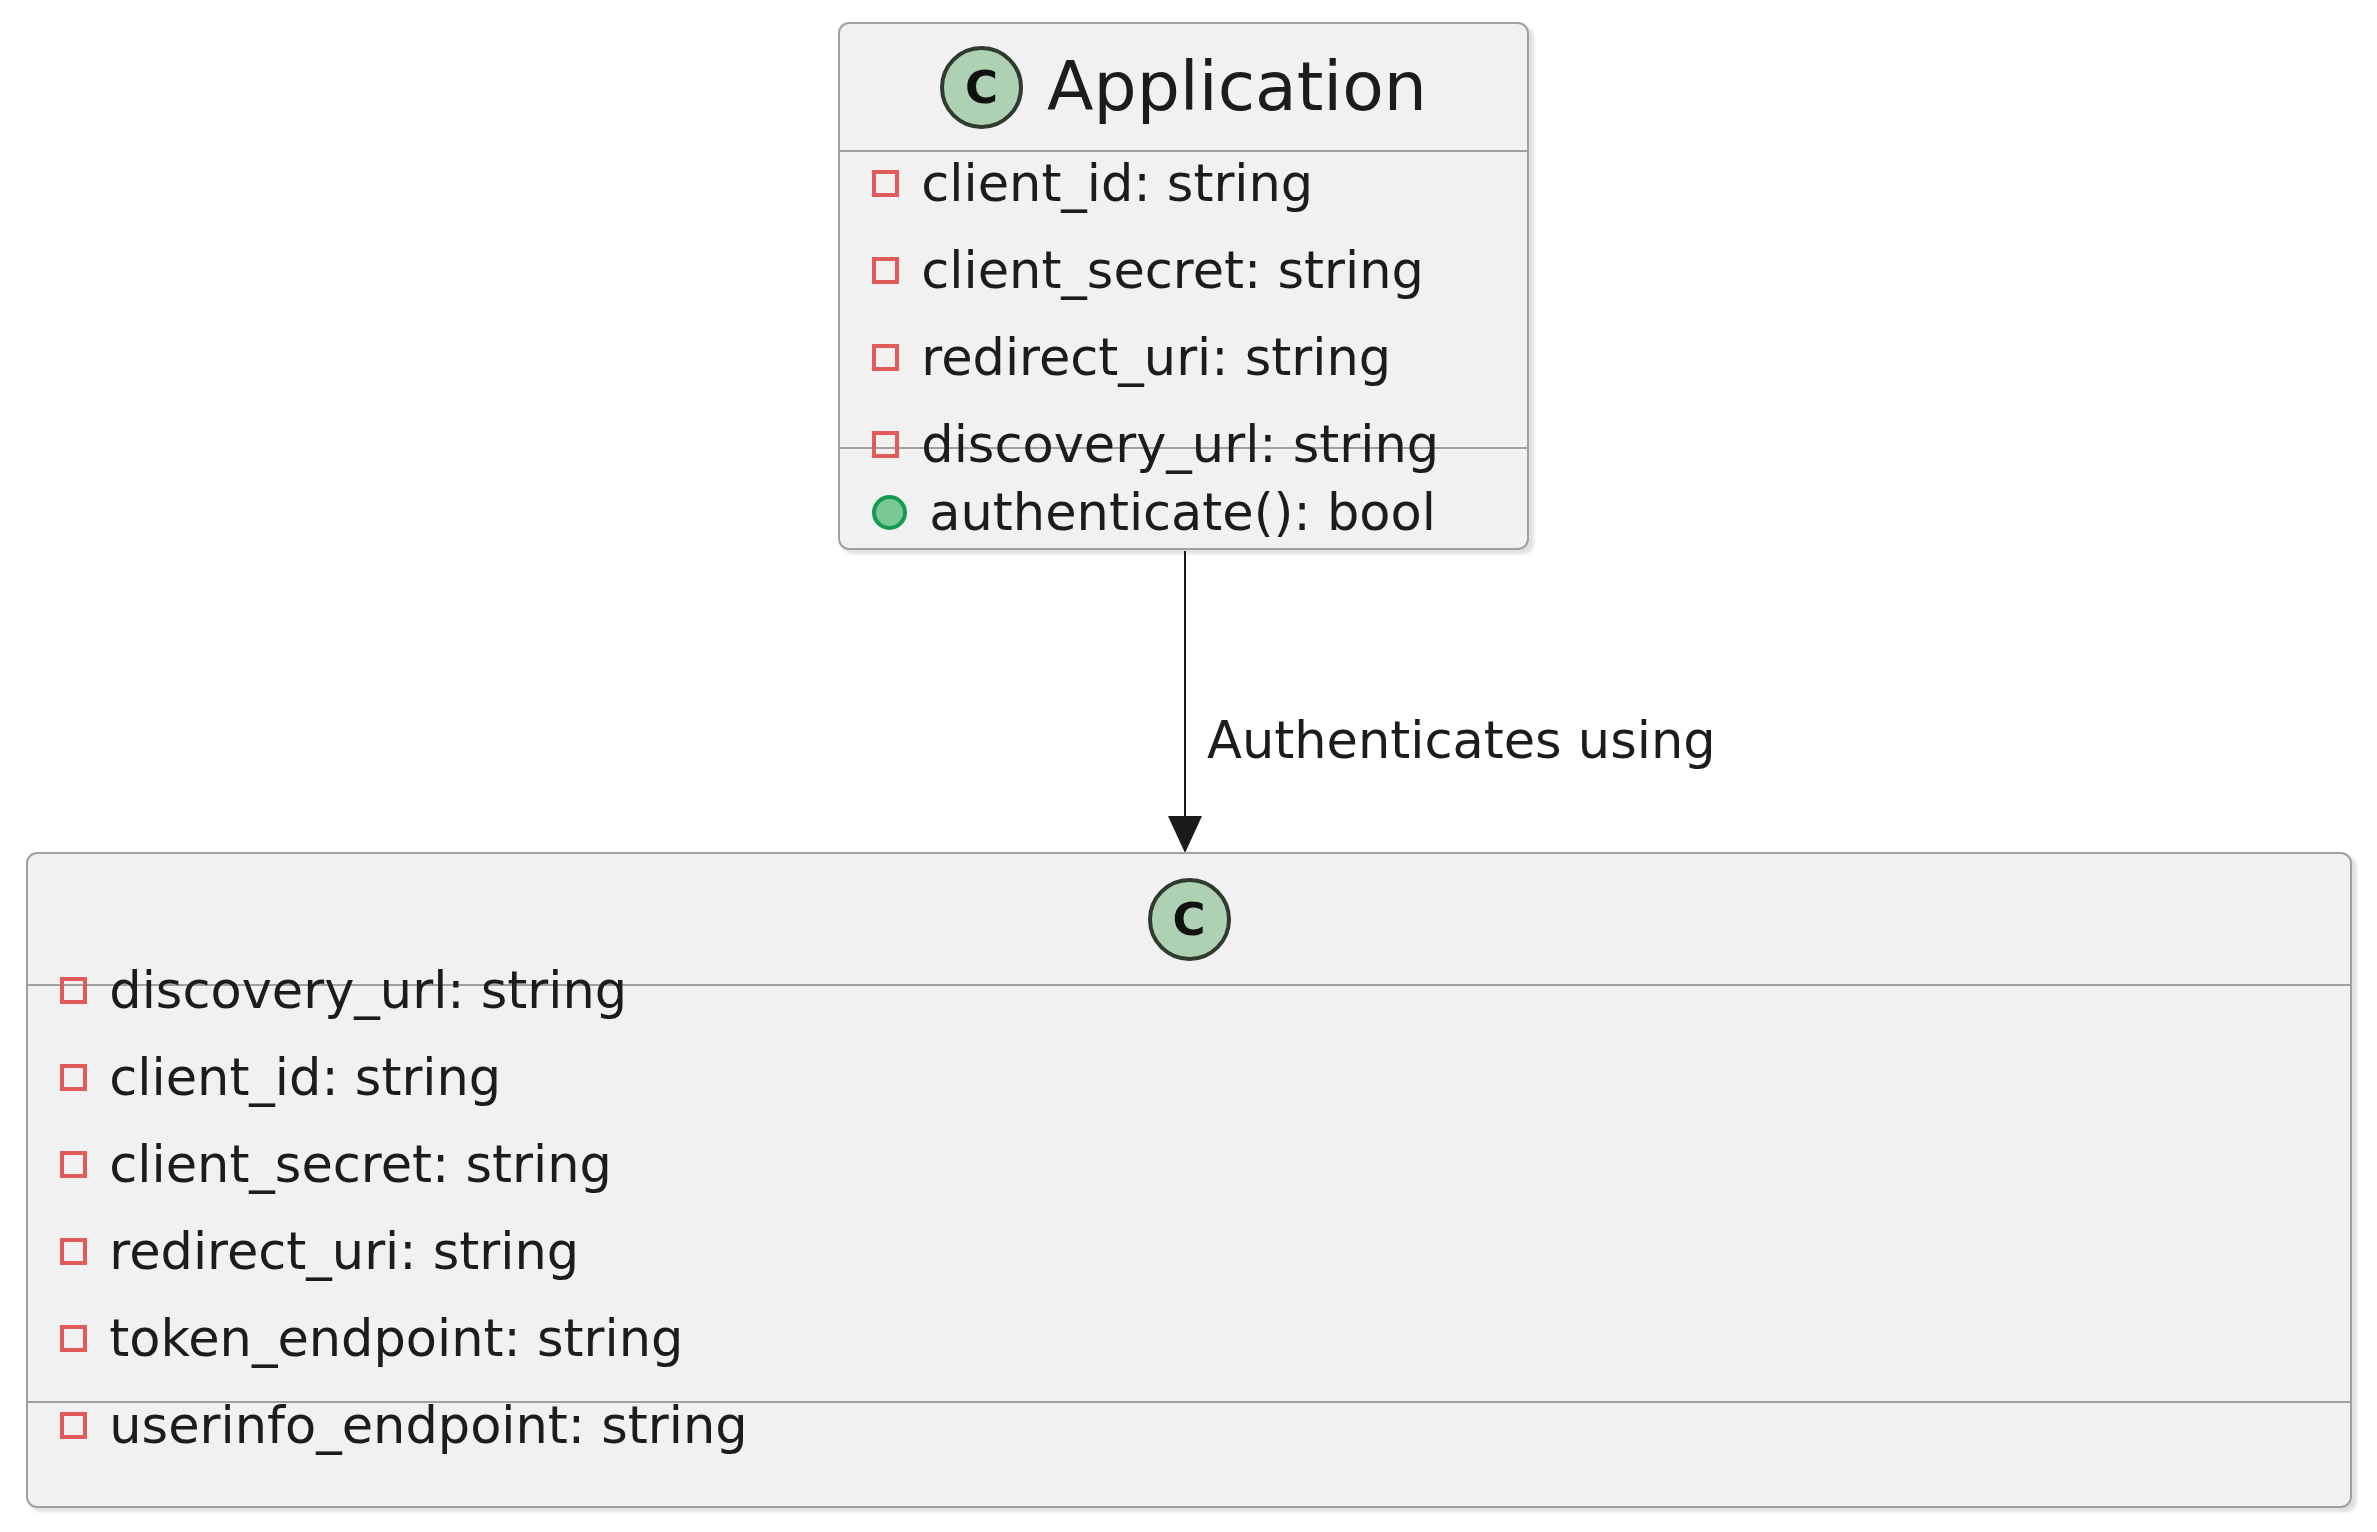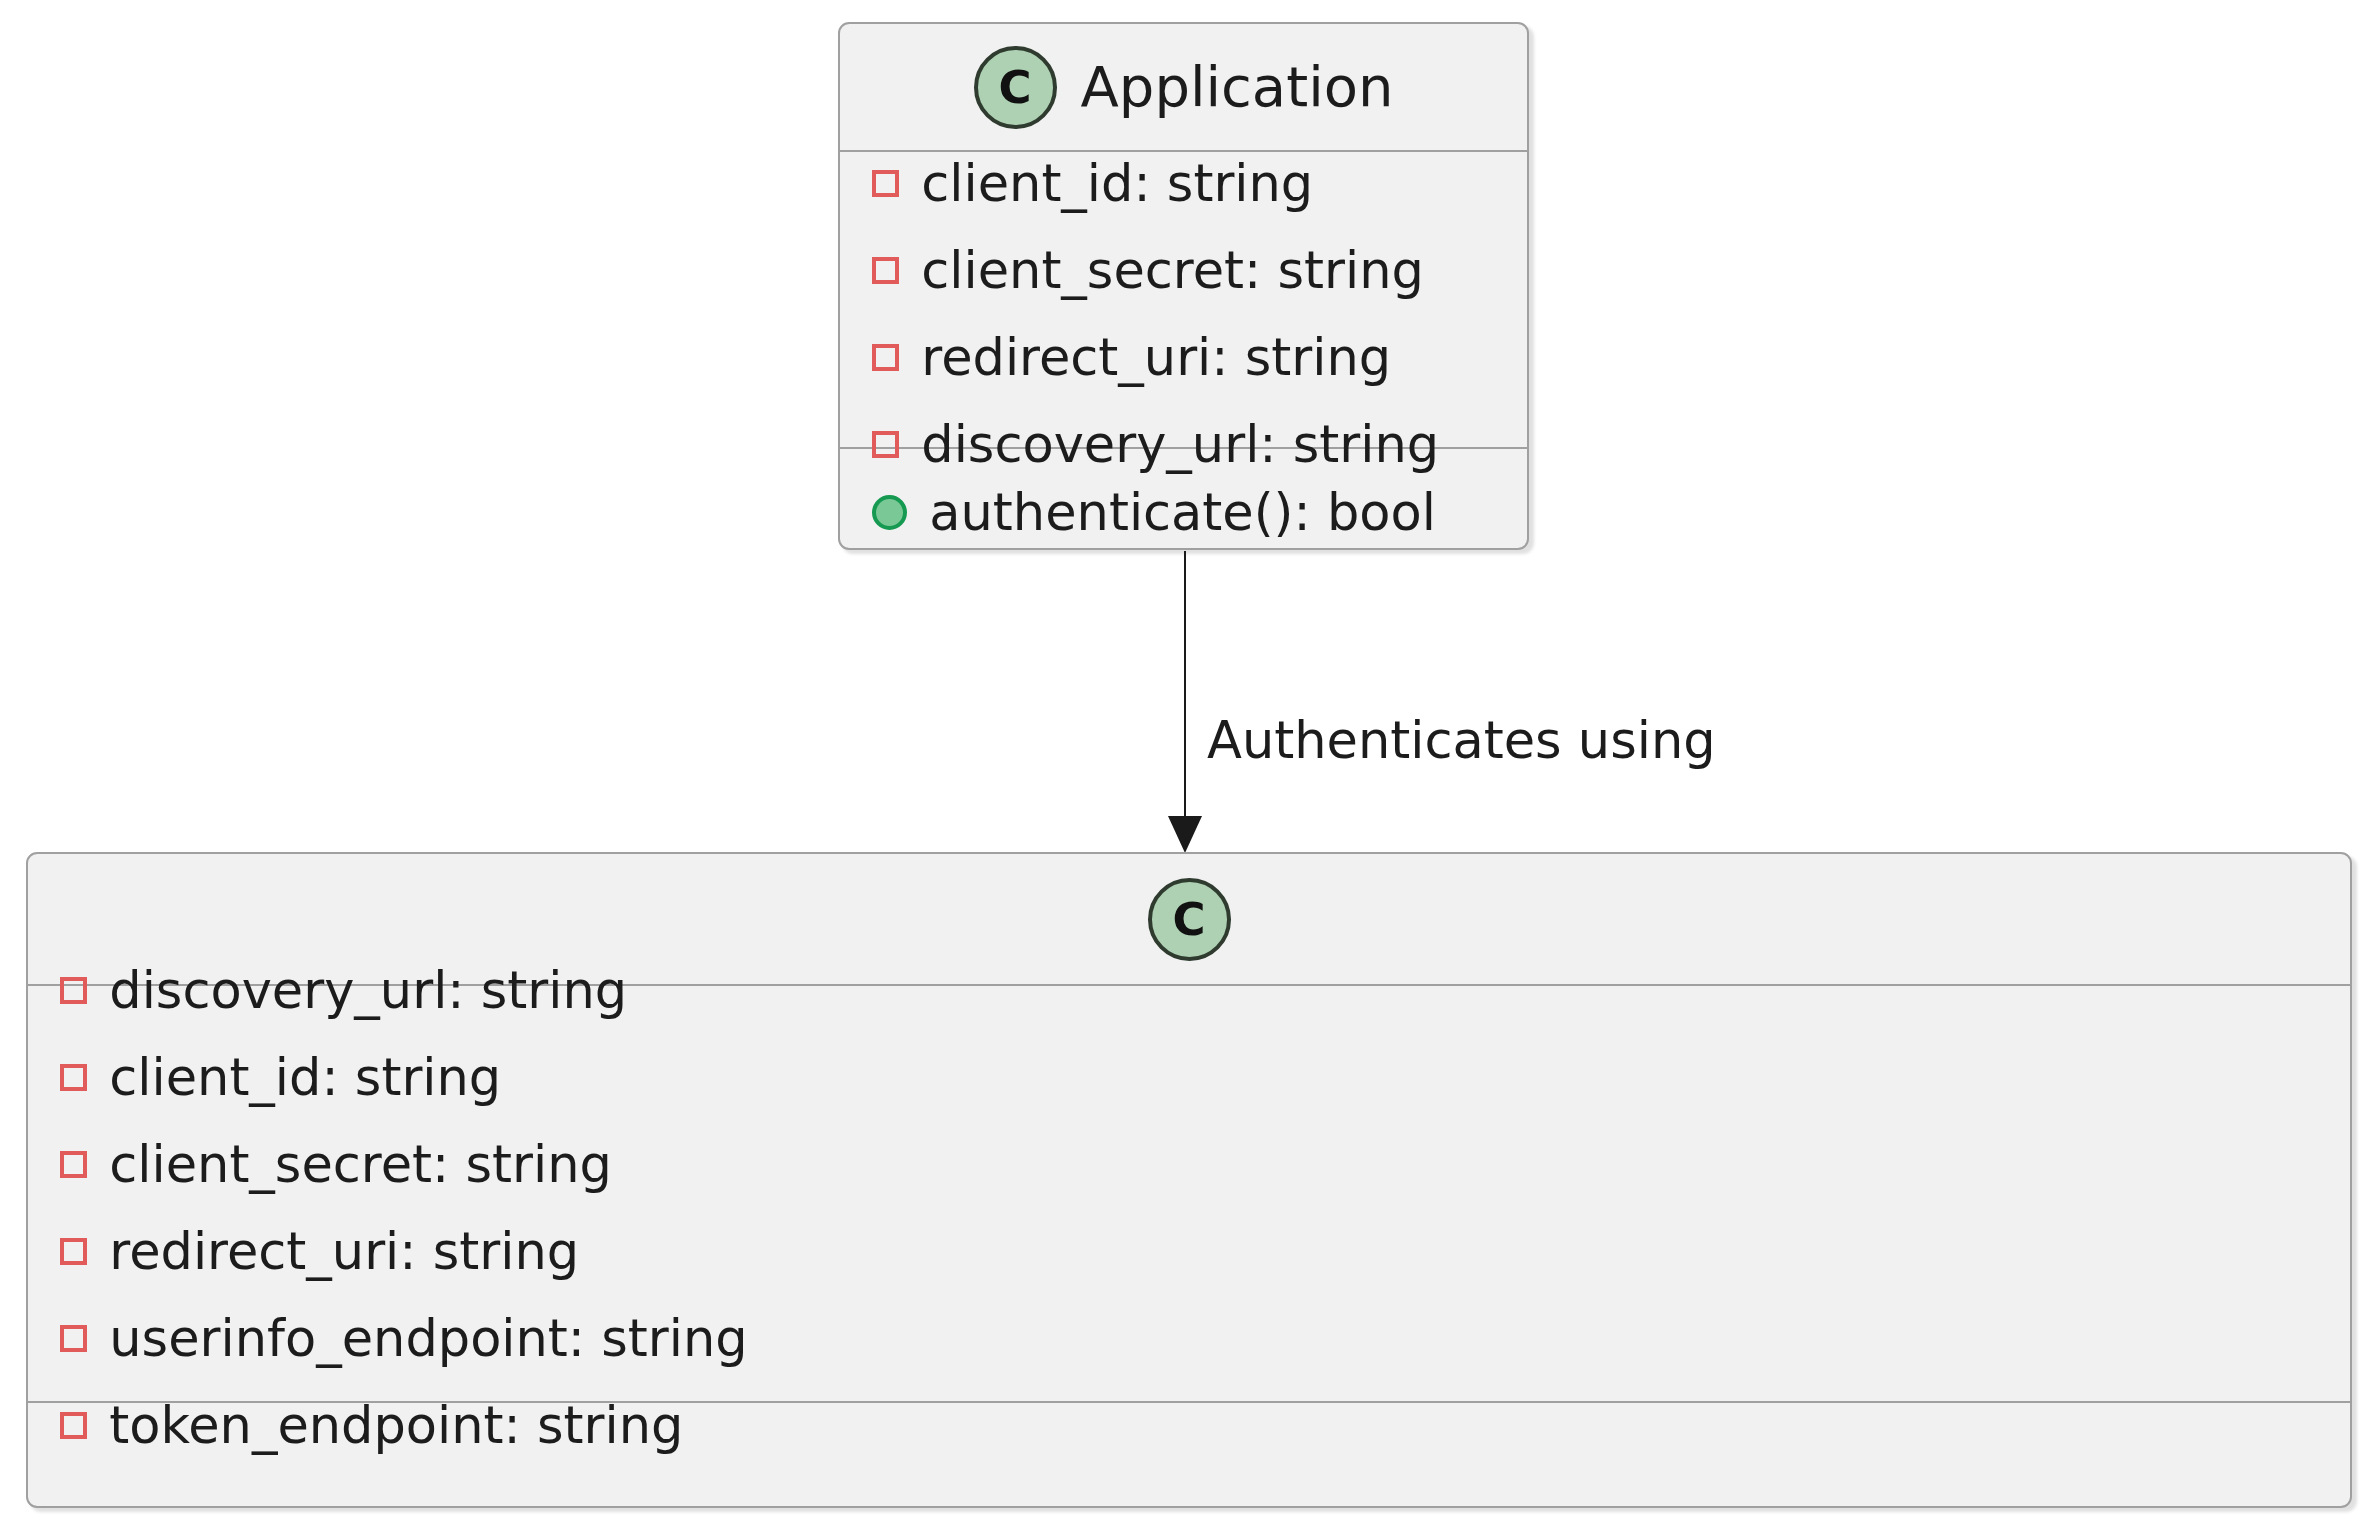--- a/index.html
+++ b/index.html
@@ -36,21 +36,21 @@
   .class-box.app{left:838px;top:22.3px;width:691px;height:528px;}
   .class-box.oidc{left:26px;top:852px;width:2326px;height:656px;}
 
   .class-header{
     display:flex;align-items:center;justify-content:center;
     gap:24px;
     border-bottom:2.4px solid var(--box-border);
   }
   .app .class-header{height:128px;}
   .oidc .class-header{height:132px;}
-  .class-name{font-size:56px;line-height:1;white-space:nowrap;}
+  .class-name{font-size:68px;line-height:1;white-space:nowrap;}
 
   .stereotype{
     width:83px;height:83px;border-radius:50%;
     background:var(--stereotype-fill);
     border:4px solid var(--stereotype-border);
     display:flex;align-items:center;justify-content:center;
     font-size:45px;font-weight:bold;color:#111;
     flex:0 0 auto;
   }
 
@@ -166,23 +166,23 @@
       <div class="row">
         <span class="sq"></span>
         <span>client_secret: string</span>
       </div>
       <div class="row">
         <span class="sq"></span>
         <span>redirect_uri: string</span>
       </div>
       <div class="row">
         <span class="sq"></span>
-        <span>userinfo_endpoint: string</span>
+        <span>token_endpoint: string</span>
       </div>
       <div class="row">
         <span class="sq"></span>
-        <span>token_endpoint: string</span>
+        <span>userinfo_endpoint: string</span>
       </div>
     </div>
   </div>
 
 </div>
 
 
 </body></html>

